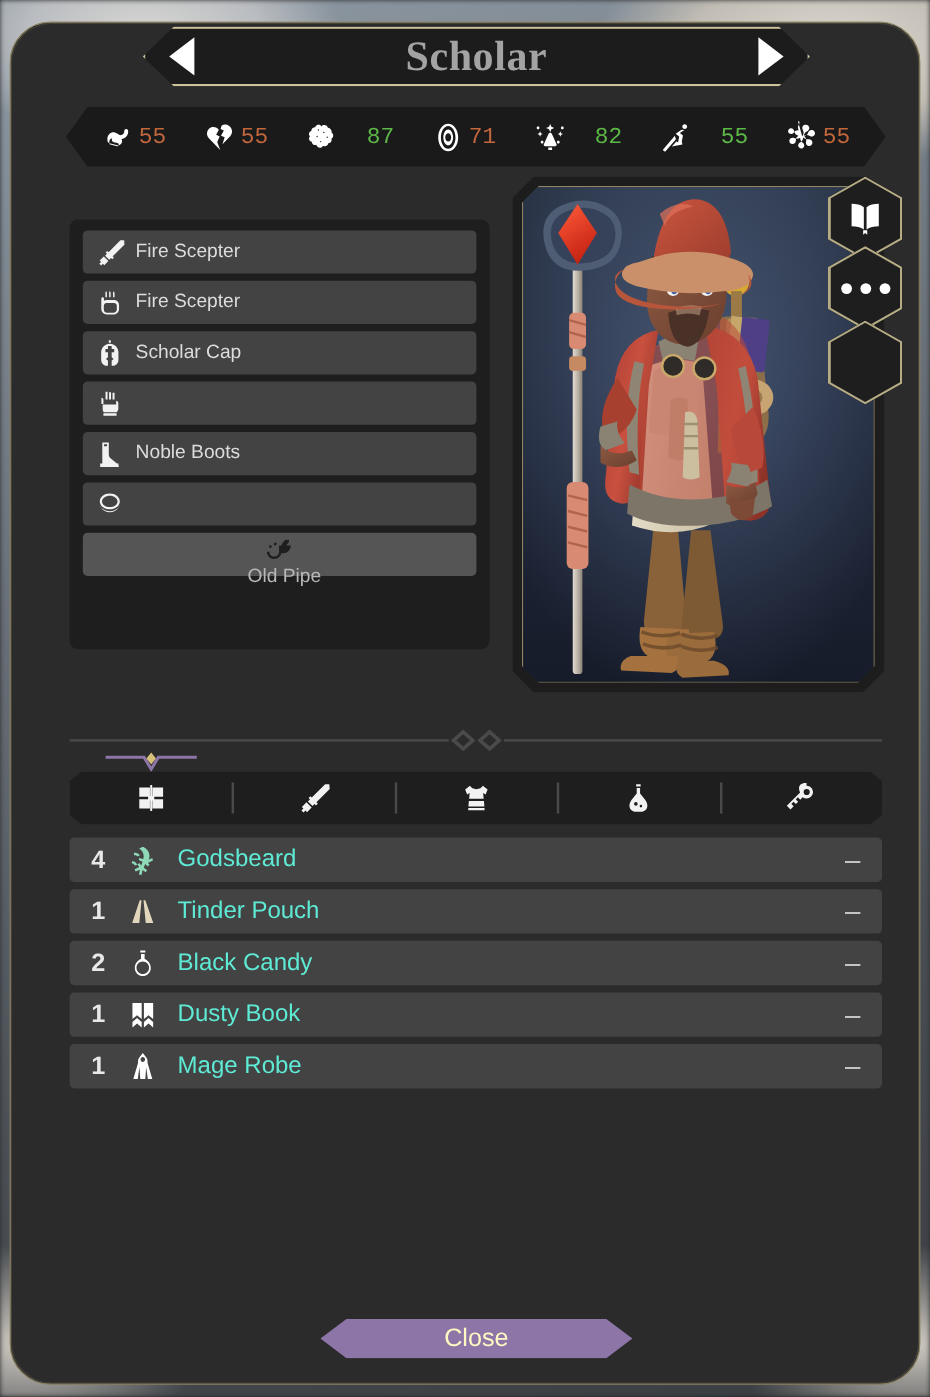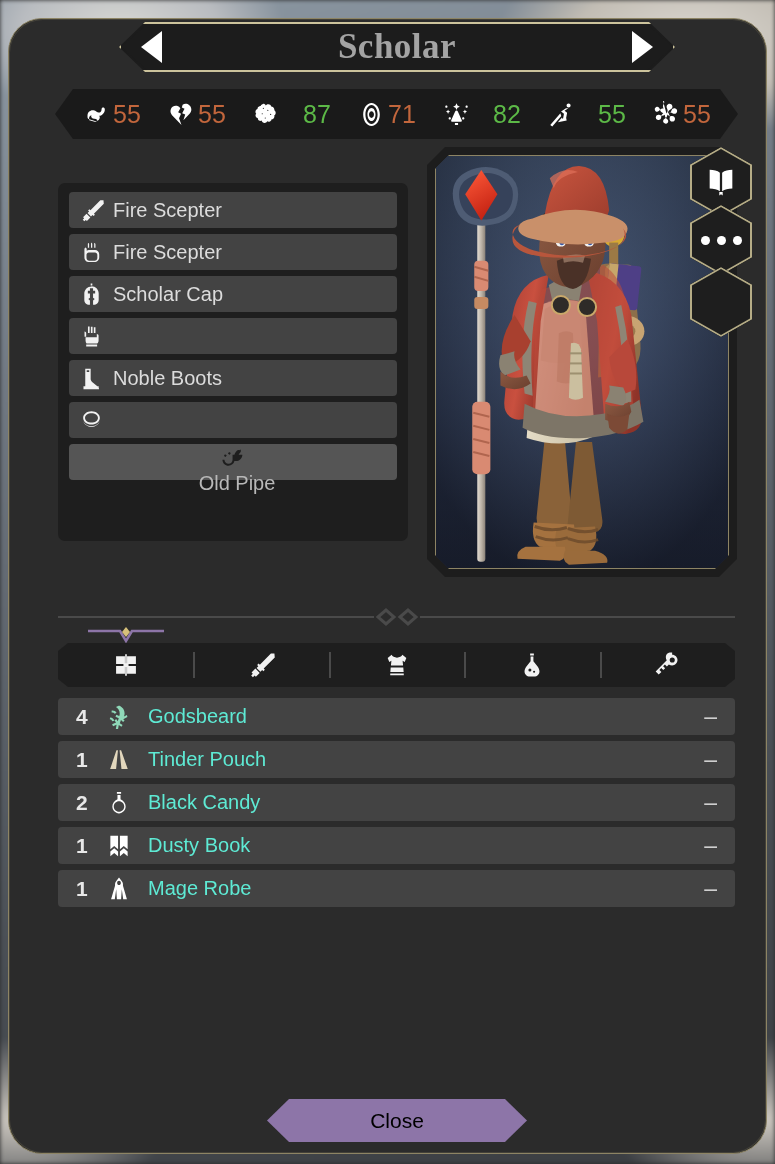--- a/index.html
+++ b/index.html
@@ -122,23 +122,24 @@
     display: flex;
     align-items: center;
     gap: 3px;
   }
   .stat .sicon {
     width: 28px; height: 28px;
     display: flex; align-items: center; justify-content: center;
   }
   .stat .sicon svg { width: 27px; height: 27px; fill: #ffffff; }
   .stat .sval {
-    font-size: 25px;
+    font-size: 19px;
     font-weight: 400;
     line-height: 1;
+    font-family: Liberation Mono, monospace;
   }
   .sval.low  { color: #c2663c; }
   .sval.high { color: #5cb947; margin-left: 20px; }
 
   
   #equip {
     position: absolute;
     left: 49px;
     top: 164px;
     width: 350px;
@@ -162,21 +163,21 @@
   .eq-slot .eicon {
     width: 28px; height: 28px;
     display: flex; align-items: center; justify-content: center;
     flex: 0 0 28px;
     margin-right: 8px;
   }
   .eq-slot .eicon svg { width: 25px; height: 25px; fill: #f2f2f2; }
   .eq-slot.highlight .eicon svg { fill: #1e1e1e; }
   .eq-name {
     color: #dcdcdc;
-    font-size: 20px;
+    font-size: 16px;
   }
   .eq-slot.highlight .eq-name { color: #b8b8b8; }
 
   
   #portrait {
     position: absolute;
     left: 418px;
     top: 128px;
     width: 310px;
     height: 430px;
@@ -336,27 +337,27 @@
     padding-right: 2px;
     cursor: pointer;
   }
 
   
   #close-btn {
     position: absolute;
     left: 258px;
     top: 1080px;
     width: 260px;
-    height: 43px;
+    height: 33px;
     background: #8d75a8;
     clip-path: polygon(22px 0, calc(100% - 22px) 0, 100% 50%, calc(100% - 22px) 100%, 22px 100%, 0 50%);
     display: flex;
     align-items: center;
     justify-content: center;
-    color: #000000;
+    color: #fef9c3;
     font-size: 21px;
     cursor: pointer;
     z-index: 20;
   }
 </style>
 </head>
 <body>
 
 <div id="backdrop"></div>
 

